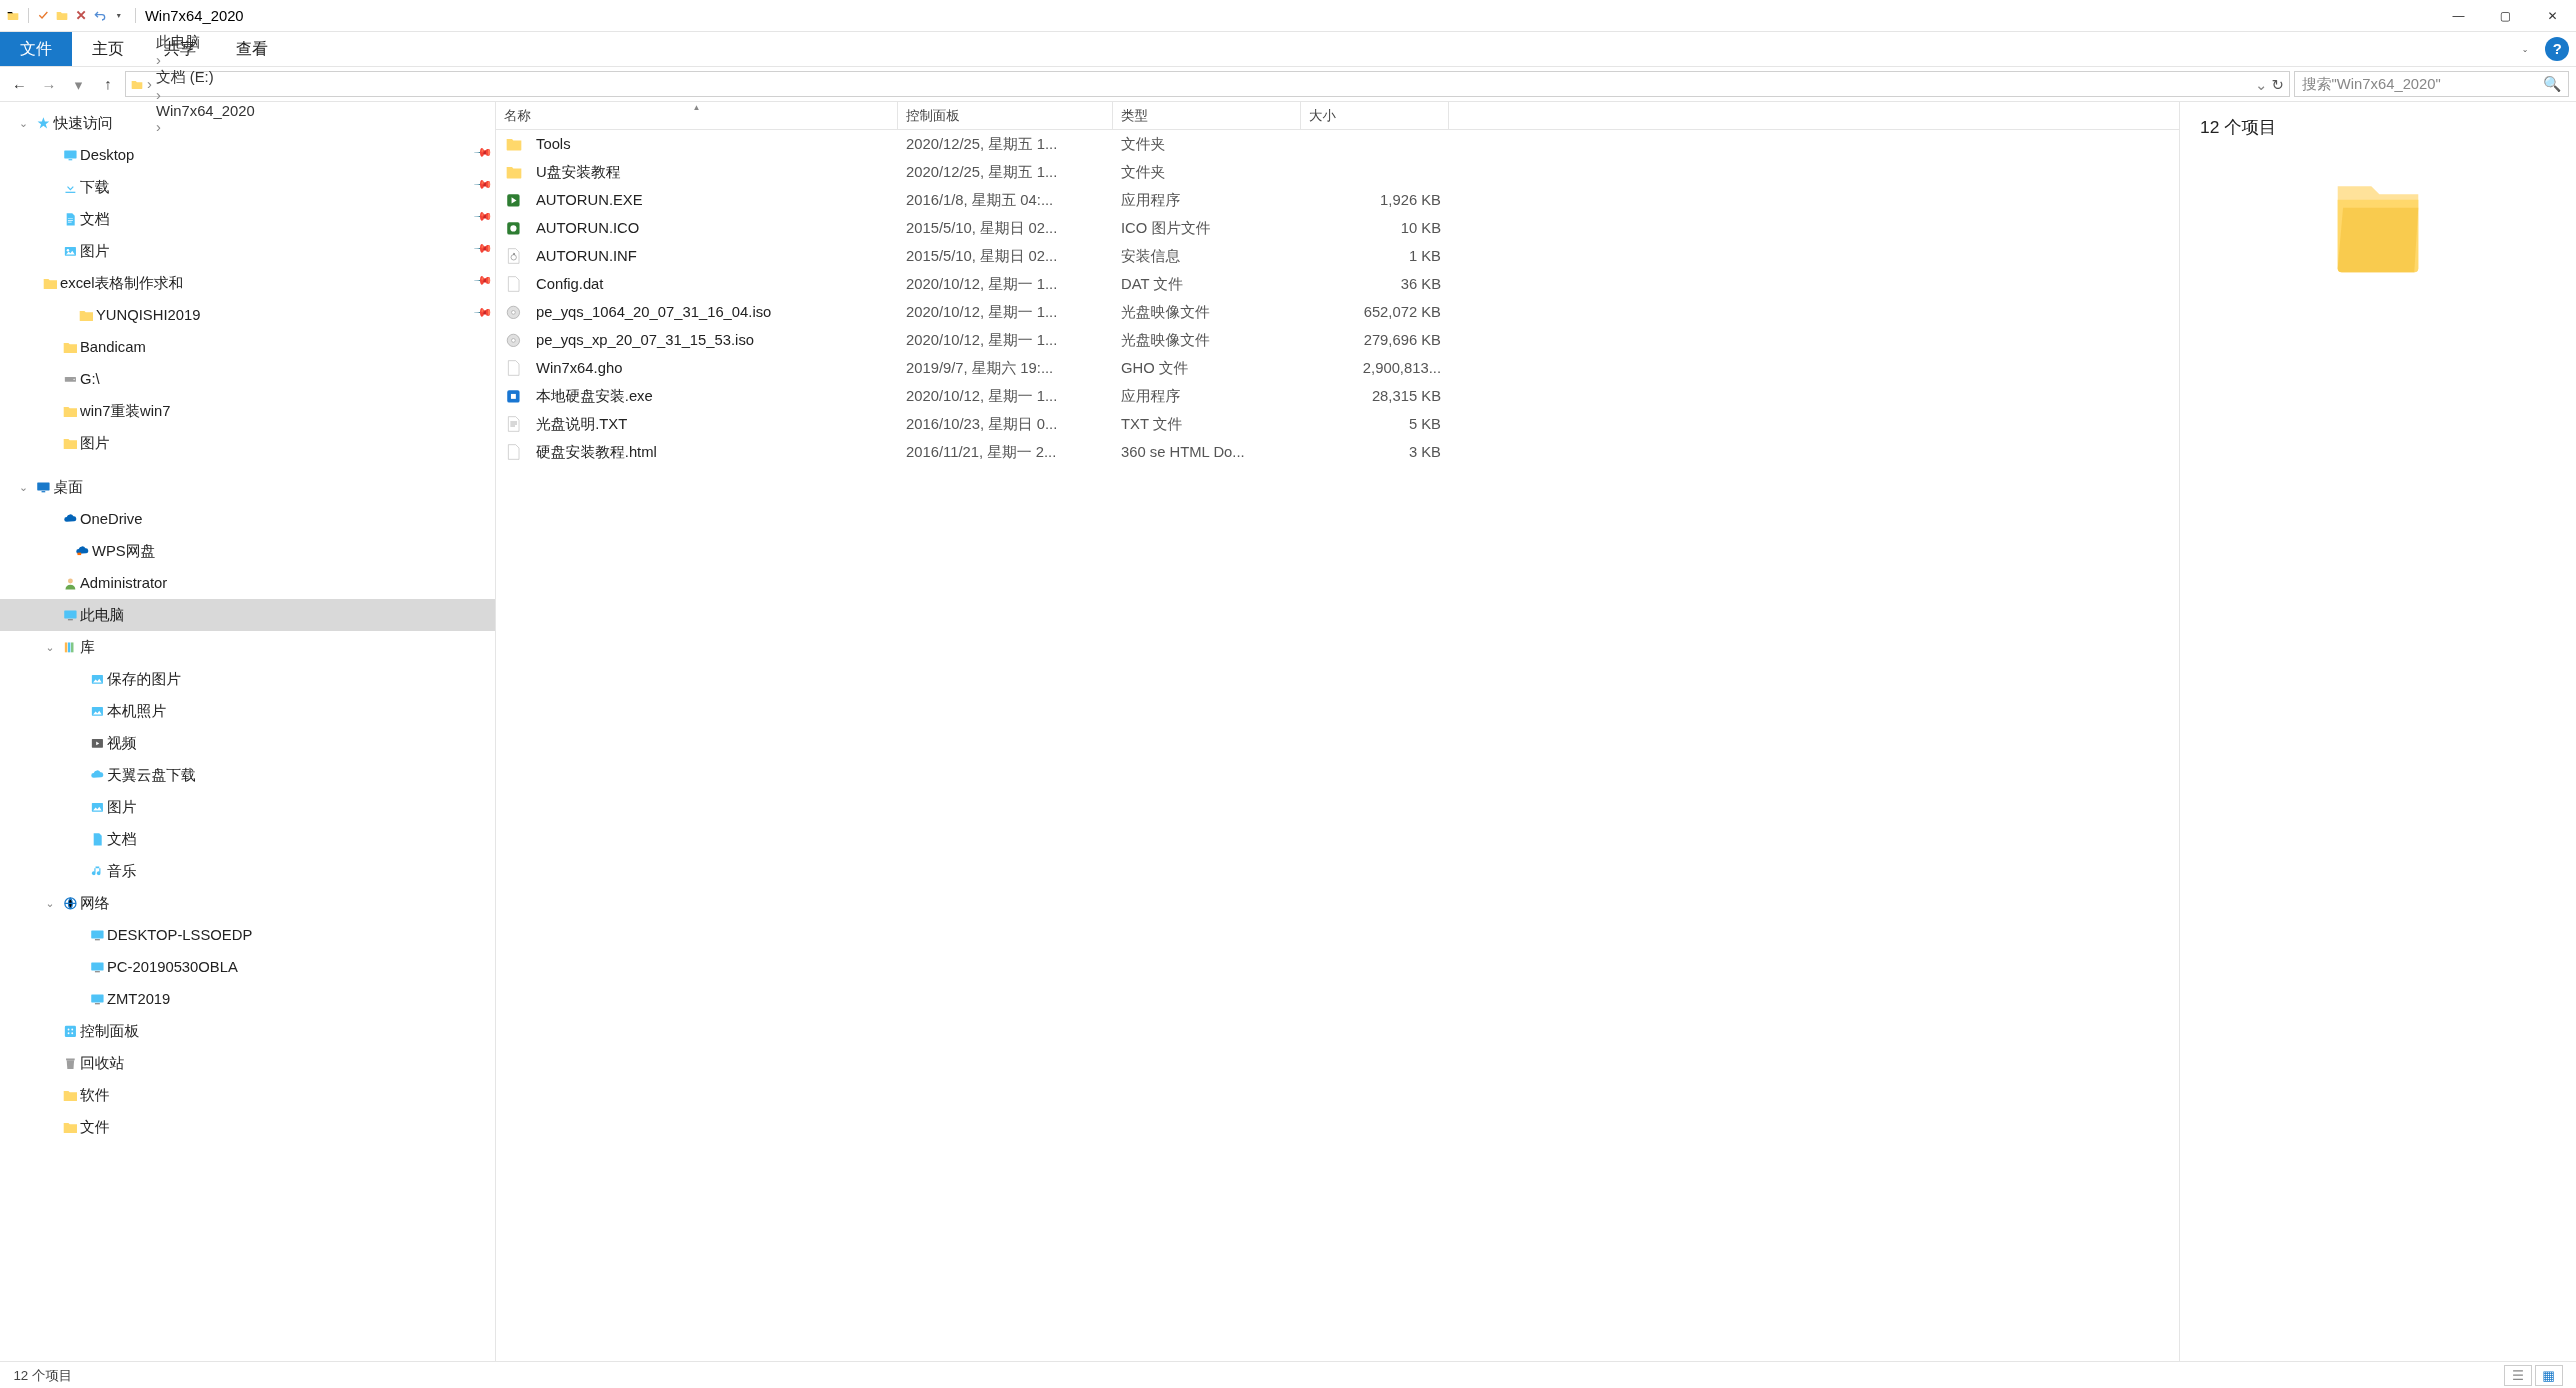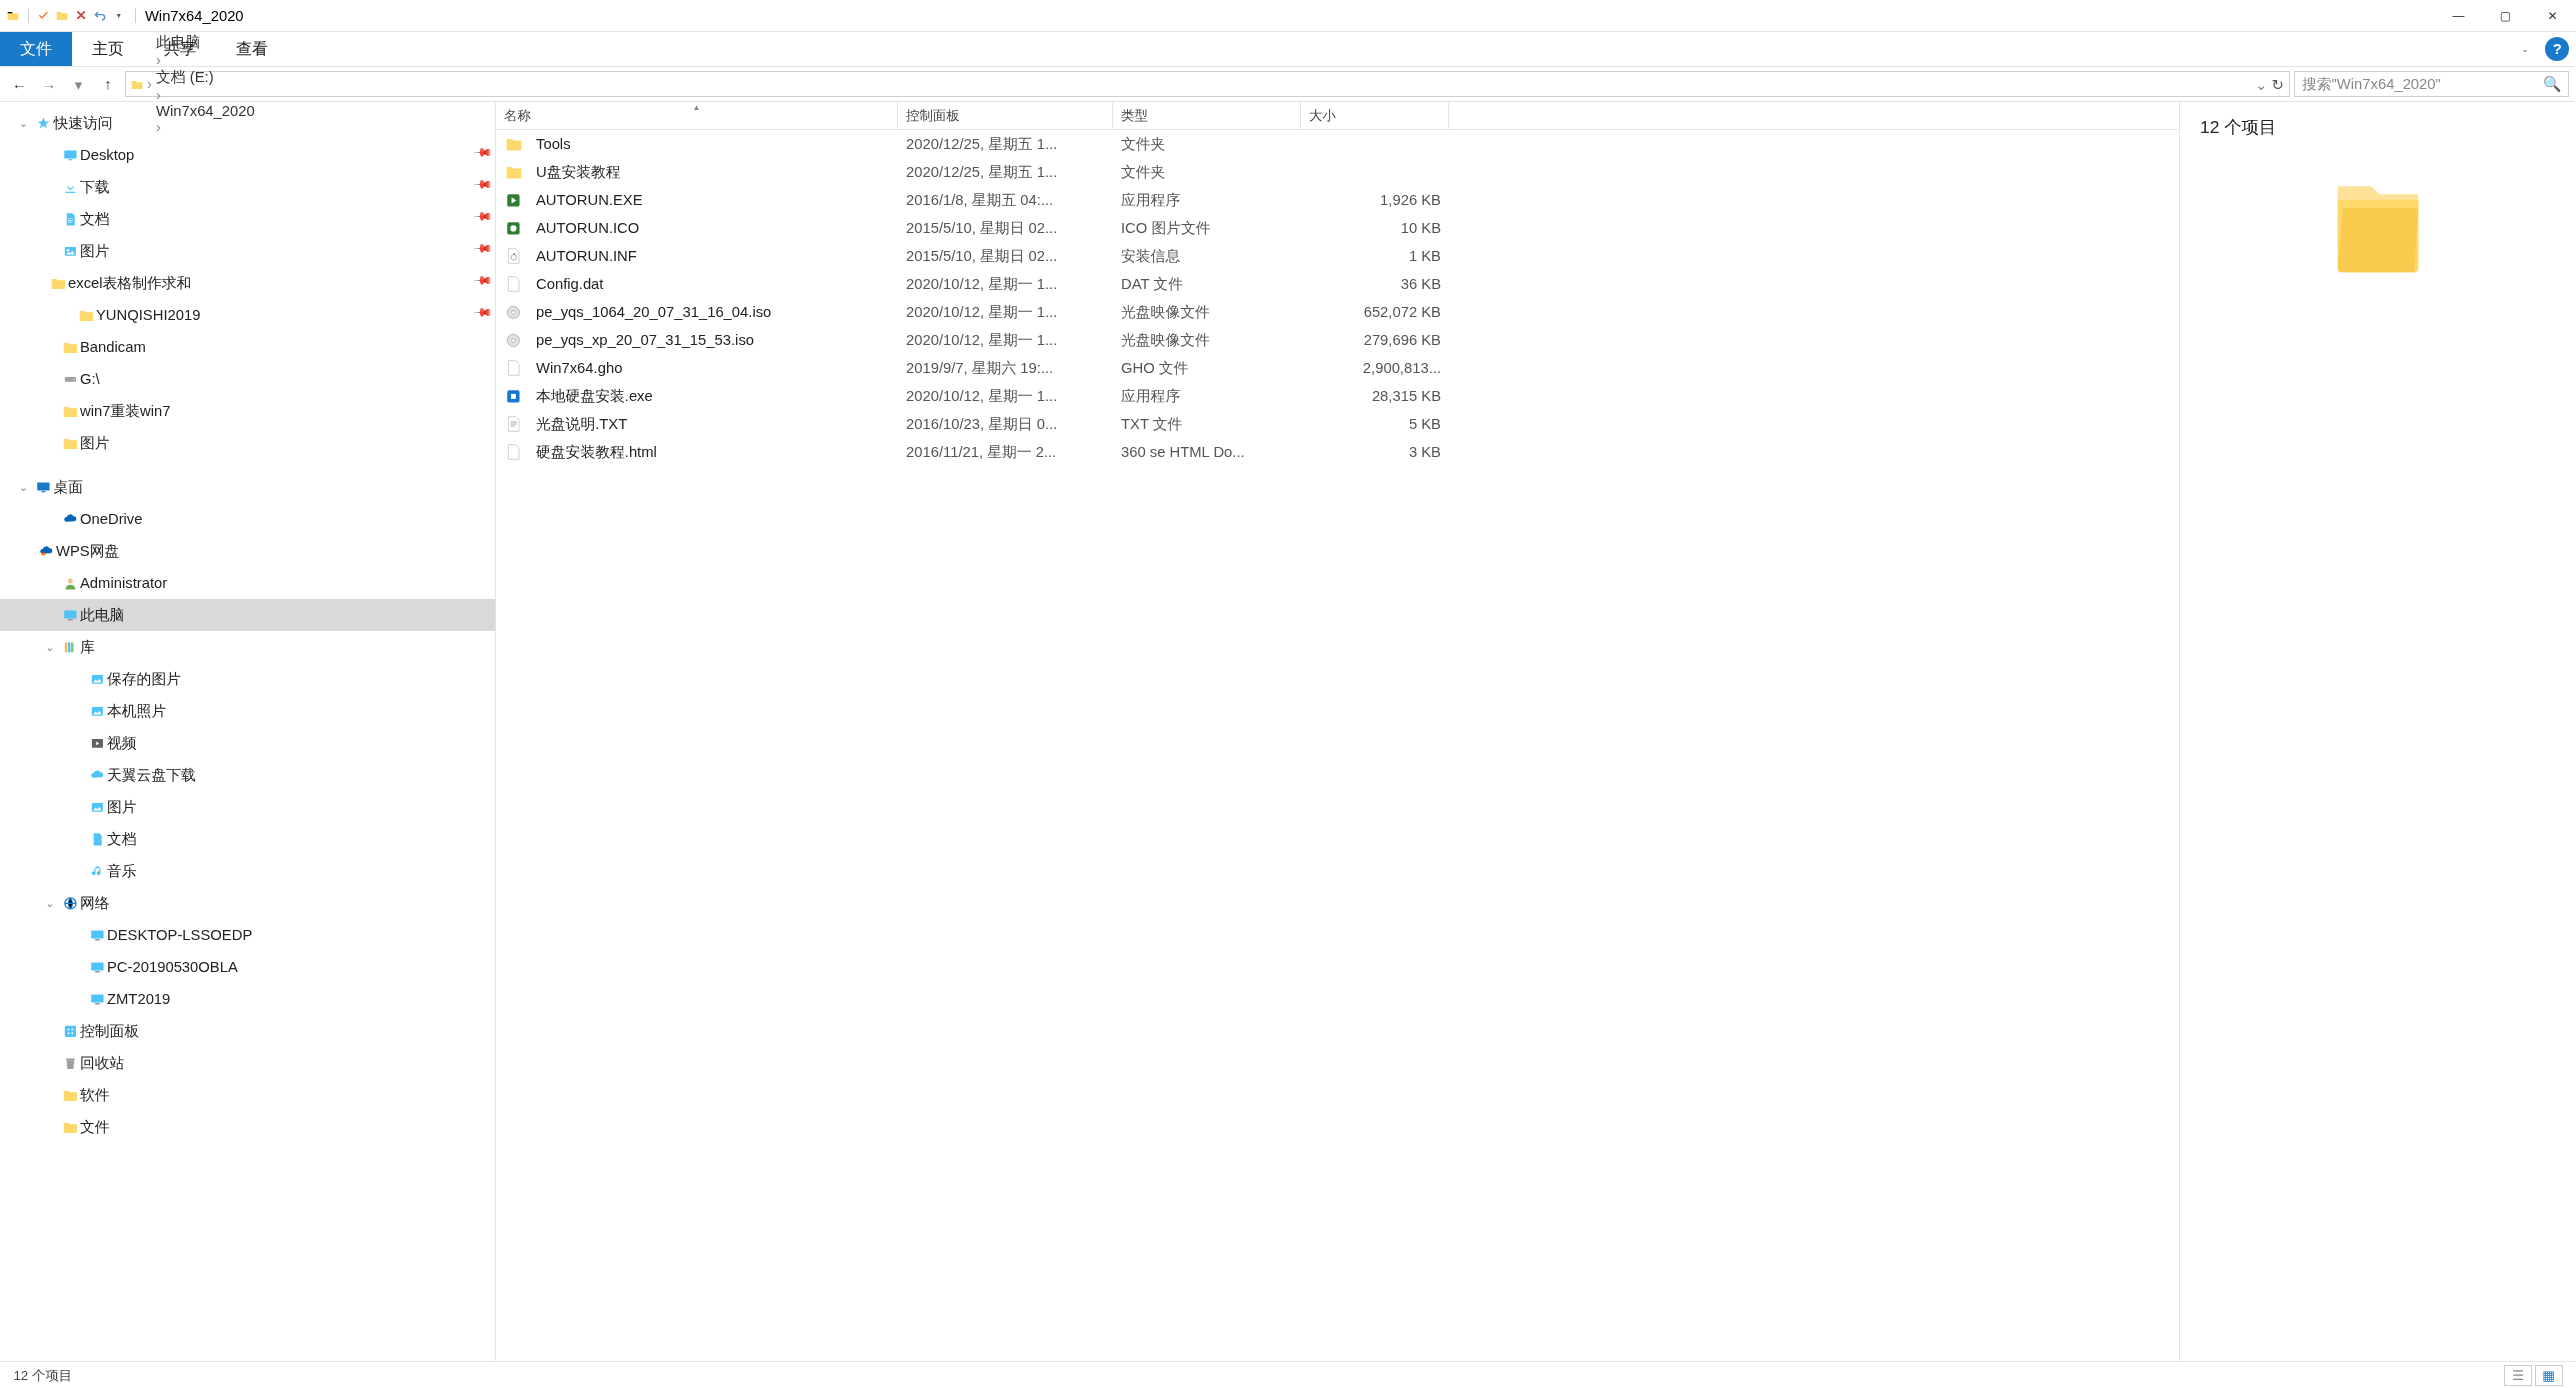--- a/index.html
+++ b/index.html
@@ -204,21 +204,21 @@
           <span class="nicon">
             <svg width="14.8" height="14.8" viewBox="0 0 24 24">
               <rect x="3" y="5" width="18" height="14" rx="1" fill="#4fc3f7"></rect>
               <circle cx="8" cy="10" r="2" fill="#fff"></circle>
               <path fill="#fff" d="M5 17l4-5 3 3 3-4 4 6z"></path>
             </svg>
           </span>
           <span class="nlabel">图片</span>
           <span class="pin">📌</span>
         </div>
-        <div class="navitem" style="padding-left: 28px;">
+        <div class="navitem" style="padding-left: 20px;">
           <span class="exp"></span>
           <span class="nicon">
             <svg width="14.8" height="13.4" viewBox="0 0 22 20">
               <path fill="#ffd86b" d="M1 3h7l2 2h11v12a1 1 0 0 1-1 1H2a1 1 0 0 1-1-1z"></path>
             </svg>
           </span>
           <span class="nlabel">excel表格制作求和</span>
           <span class="pin">📌</span>
         </div>
         <div class="navitem" style="padding-left: 56px;">
@@ -281,21 +281,21 @@
         </div>
         <div class="navitem" style="padding-left: 40px;">
           <span class="exp"></span>
           <span class="nicon">
             <svg width="14.8" height="14.8" viewBox="0 0 24 24">
               <path fill="#0364b8" d="M6 16a4 4 0 0 1 0-8 6 6 0 0 1 11-1 4 4 0 0 1 1 8z"></path>
             </svg>
           </span>
           <span class="nlabel">OneDrive</span>
         </div>
-        <div class="navitem" style="padding-left: 16px;">
+        <div class="navitem" style="padding-left: 52px;">
           <span class="exp"></span>
           <span class="nicon">
             <svg width="14.8" height="14.8" viewBox="0 0 24 24">
               <path fill="#0364b8" d="M6 16a4 4 0 0 1 0-8 6 6 0 0 1 11-1 4 4 0 0 1 1 8z"></path>
               <path fill="#ff6a00" d="M4 14h6v4H4z"></path>
             </svg>
           </span>
           <span class="nlabel">WPS网盘</span>
         </div>
         <div class="navitem" style="padding-left: 40px;">

